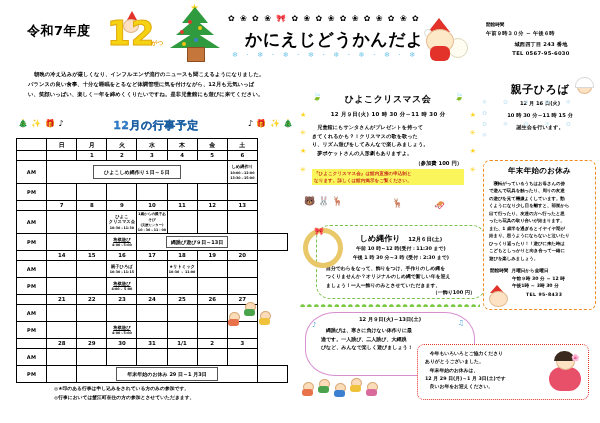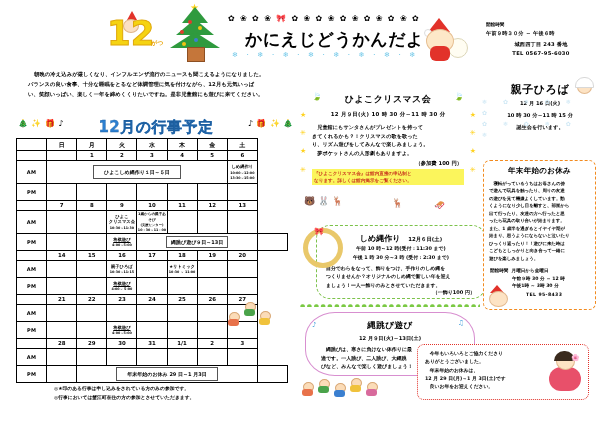--- a/index.html
+++ b/index.html
@@ -201,21 +201,21 @@
   
   .cal-title-row {
     position: absolute;
     left: 16px;
     top: 118px;
     width: 280px;
     height: 16px;
     text-align: center;
   }
   .cal-title {
-    font-size: 15px;
+    font-size: 11px;
     font-weight: bold;
     color: #2c7fd0;
     letter-spacing: 0.5px;
     -webkit-text-stroke: 0.3px #1d5e9e;
   }
   .cal-deco-l, .cal-deco-r {
     position: absolute;
     top: 1px;
     font-size: 8px;
     letter-spacing: 0.5px;
@@ -580,20 +580,21 @@
     width: 182px;
     height: 22px;
   }
 </style>
 </head>
 <body>
 
 <div class="page">
 
   <div class="header">
+    <div class="era-title">令和7年度</div>
 
     <div class="month-badge">
       <div class="santa-hat"></div>
       <div class="santa-face"></div>
       <div class="m-num">12</div>
       <div class="m-gatsu">がつ</div>
     </div>
 
     <div class="tree">
       <div class="star">★</div>
@@ -910,21 +911,20 @@
       <div>ましょう！一人一飾りのみとさせていただきます。</div>
     </div>
     <div class="fee">（一飾り100 円）</div>
   </div>
 
   <div class="green-dots">●●●●●●●●●●●●●●●●●●●●●●●●●●●●●●●●●●●●●●</div>
 
   <div class="ev-nawa">
     <span class="notes-ico" style="left:6px;top:8px;">♪</span>
     <span class="notes-ico" style="right:10px;top:6px;">♫</span>
-    <div class="hdr">縄跳び遊び</div>
     <div class="date">12 月９日(火)～13日(土)</div>
     <div class="body">
       <div>　縄跳びは、寒さに負けない体作りに最</div>
       <div>適です。一人跳び、二人跳び、大縄跳</div>
       <div>びなど、みんなで楽しく遊びましょう！</div>
     </div>
   </div>
 
   <div class="kids-img" style="left:302px;top:374px;width:120px;">
     <div class="kid" style="left:0px;top:8px;">

